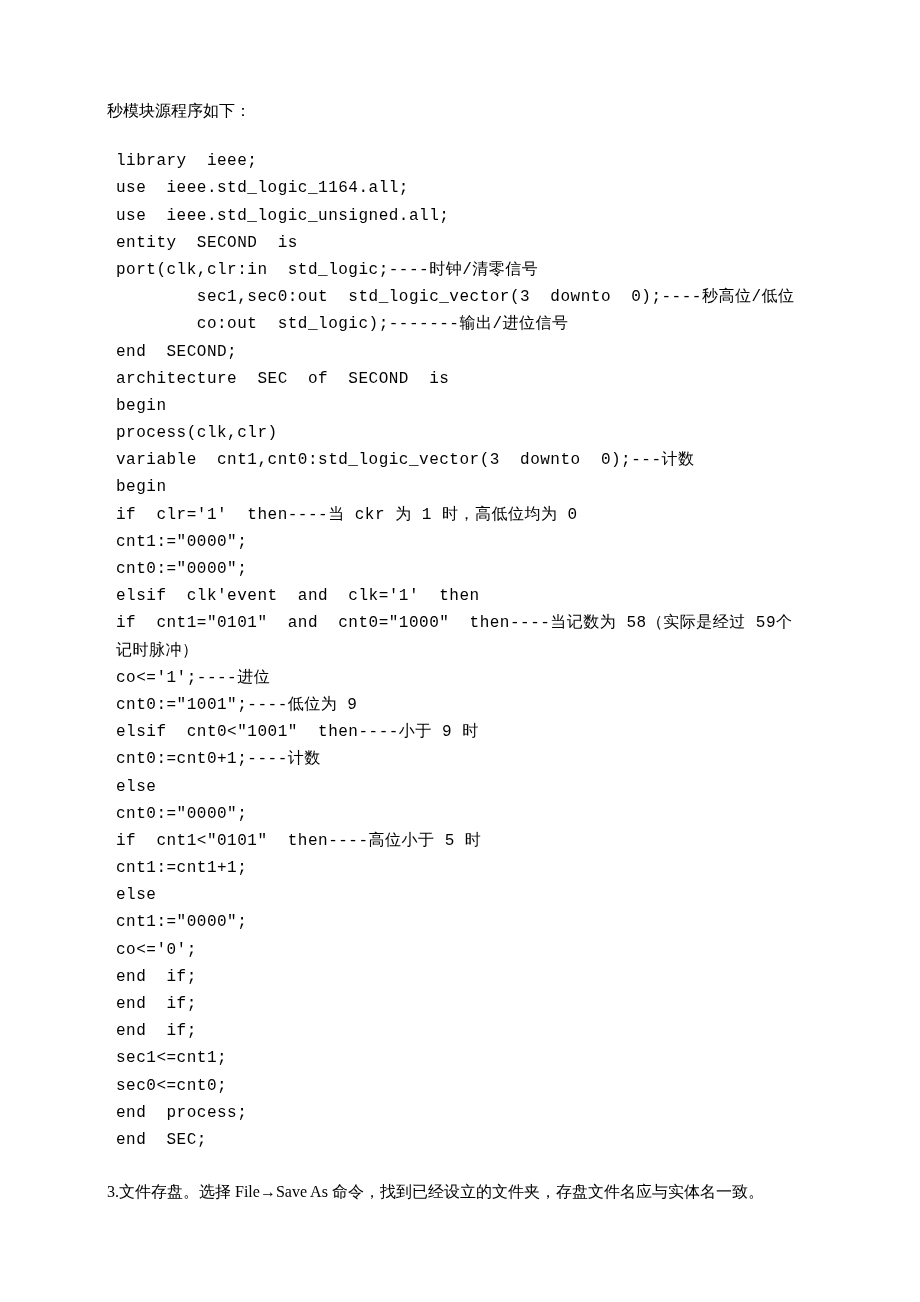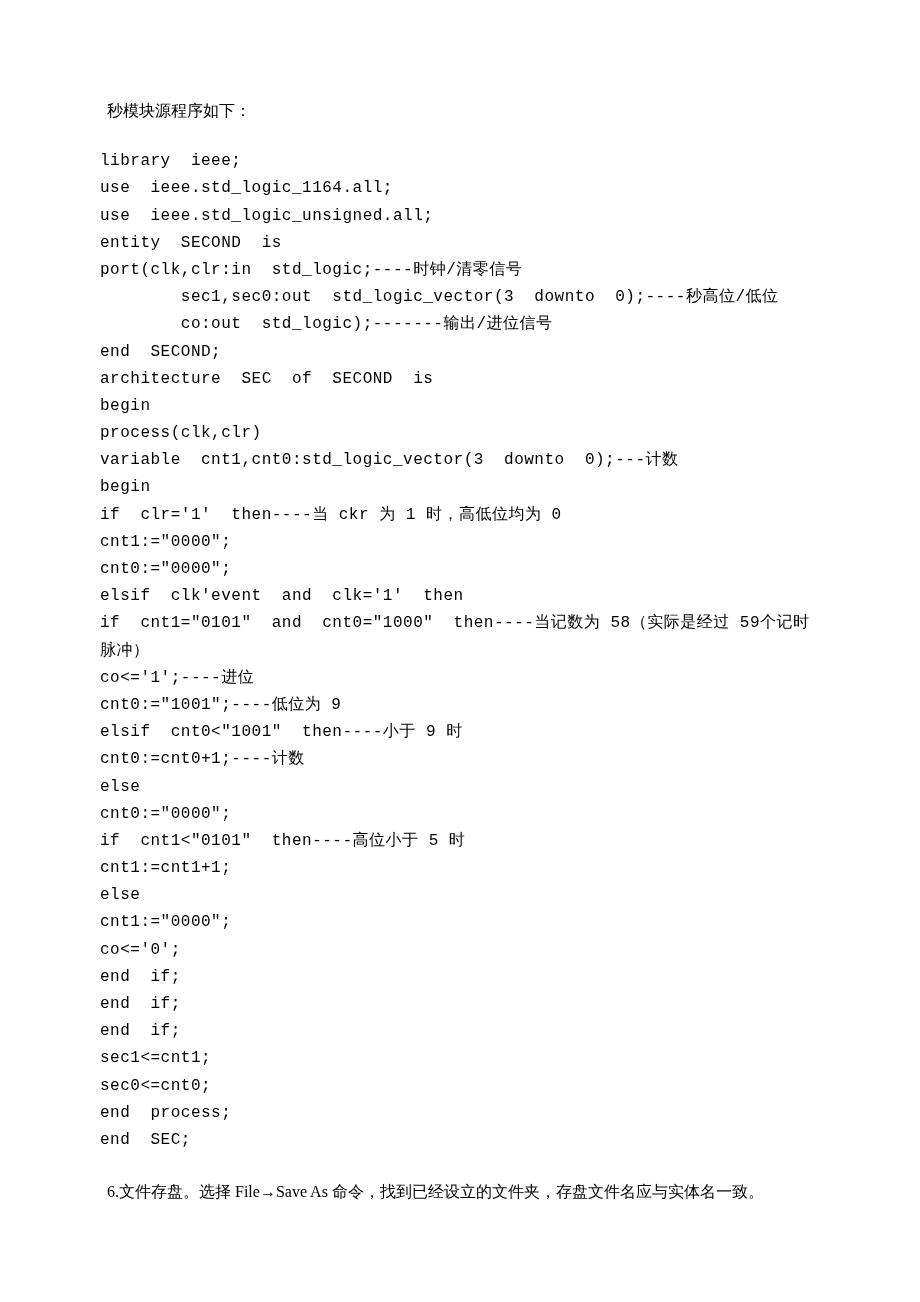--- a/index.html
+++ b/index.html
@@ -8,21 +8,21 @@
       line-height: 1.7;
       max-width: 720px;
       margin: 0 auto;
       padding: 90px 100px;
       background: white;
       color: #000;
     }
     .code-block {
       font-family: "Courier New", "SimSun", monospace;
       white-space: pre-wrap;
-      margin: 1.5em 0;
+      margin: 1.5em 16px;
       letter-spacing: 0.5px;
     }
     p {
       text-align: justify;
       margin: 7px;
     }
   </style>
 </head>
 <body>
 
@@ -58,13 +58,13 @@
 cnt1:="0000";
 co&lt;='0';
 end  if;
 end  if;
 end  if;
 sec1&lt;=cnt1;
 sec0&lt;=cnt0;
 end  process;
 end  SEC;</div>
 
-<p>6.文件存盘。选择 File→Save  As 命令，找到已经设立的文件夹，存盘文件名应与实体名一致。</p>
+<p>3.文件存盘。选择 File→Save  As 命令，找到已经设立的文件夹，存盘文件名应与实体名一致。</p>
 
 </body></html>

